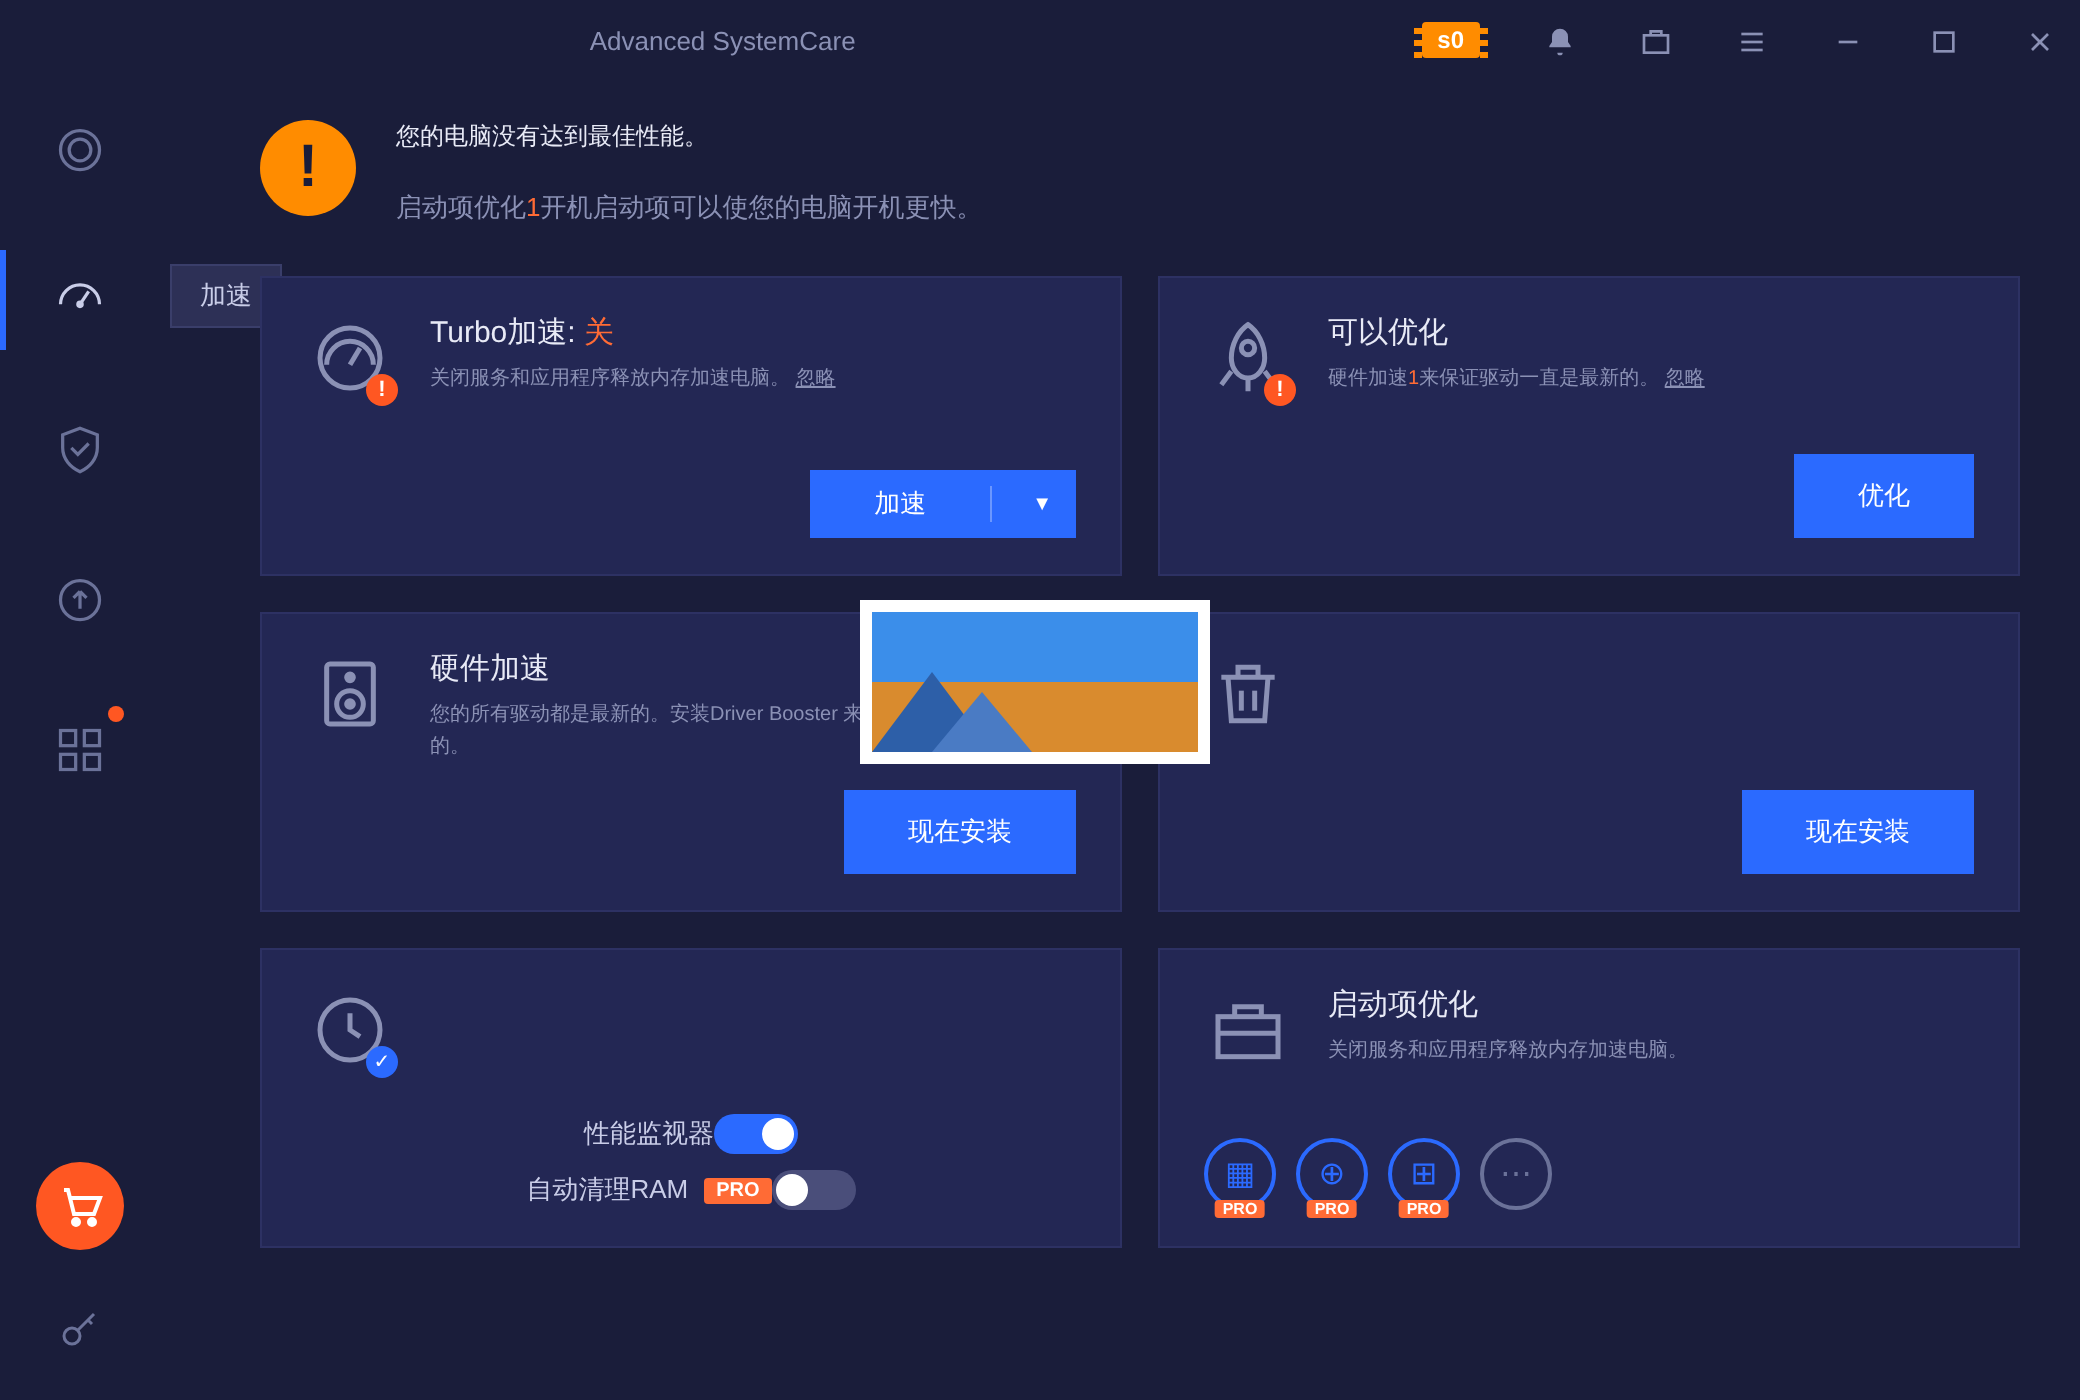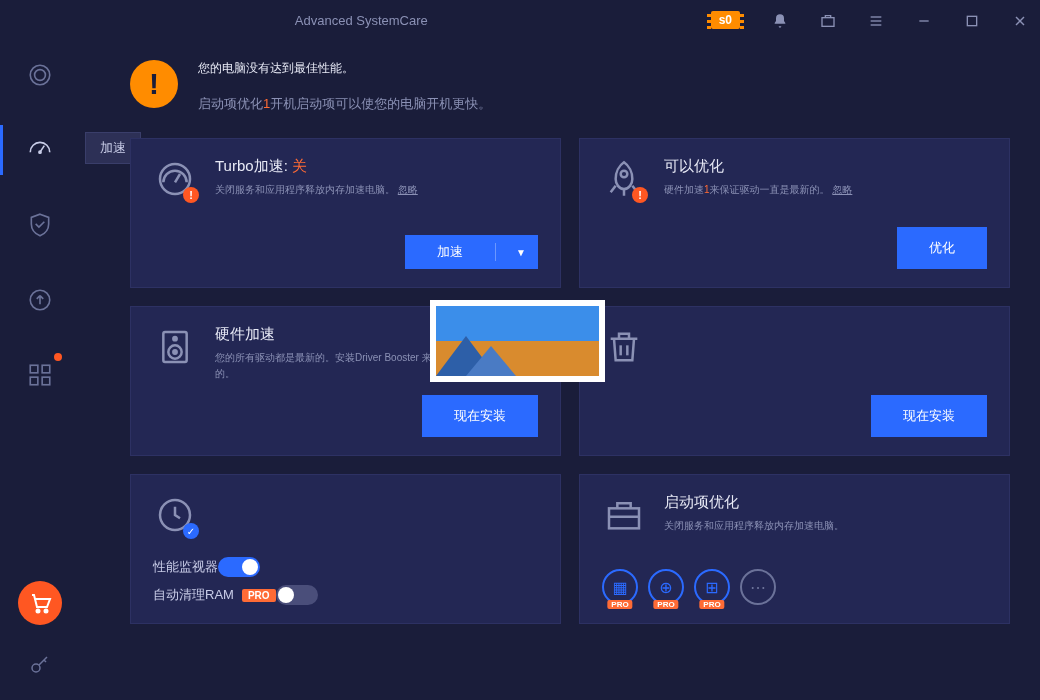--- a/index.html
+++ b/index.html
@@ -46,21 +46,21 @@
 .card-title .status{color:#ff6b35}
 .card-desc{font-size:10px;color:#8b91b5;line-height:1.6}
 .card-desc .hl{color:#ff6b35}
 .card-desc .link{color:#8b91b5;text-decoration:underline;cursor:pointer}
 .card-actions{display:flex;justify-content:flex-end;margin-top:12px}
 .btn{background:#2b6aff;color:#fff;border:none;padding:12px 32px;font-size:13px;cursor:pointer;display:flex;align-items:center;gap:8px}
 .btn-split{padding:8px 0;display:flex}
 .btn-split .main-btn{padding:0 32px;border-right:1px solid rgba(255,255,255,.3)}
 .btn-split .arrow{padding:0 12px;font-size:10px}
 .toggles{margin-top:12px;display:flex;flex-direction:column;gap:8px}
-.toggle-row{display:flex;align-items:center;justify-content:flex-start;font-size:13px;color:#c9cde8}
+.toggle-row{display:flex;align-items:center;justify-content:center;font-size:13px;color:#c9cde8}
 .toggle-row .left{display:flex;align-items:center;gap:8px}
 .pro-badge{background:#ff6b35;color:#fff;font-size:10px;padding:1px 6px;border-radius:2px;font-weight:bold}
 .toggle{width:42px;height:20px;border-radius:10px;position:relative;cursor:pointer}
 .toggle.on{background:#2b6aff}
 .toggle.off{background:#4a4e7a}
 .toggle::after{content:"";position:absolute;width:16px;height:16px;border-radius:50%;background:#fff;top:2px}
 .toggle.on::after{right:2px}
 .toggle.off::after{left:2px}
 .tool-icons{display:flex;gap:10px;margin-top:12px}
 .tool-icon{width:36px;height:36px;border-radius:50%;border:2px solid #2b6aff;display:flex;align-items:center;justify-content:center;color:#2b6aff;cursor:pointer;position:relative;font-size:16px}

